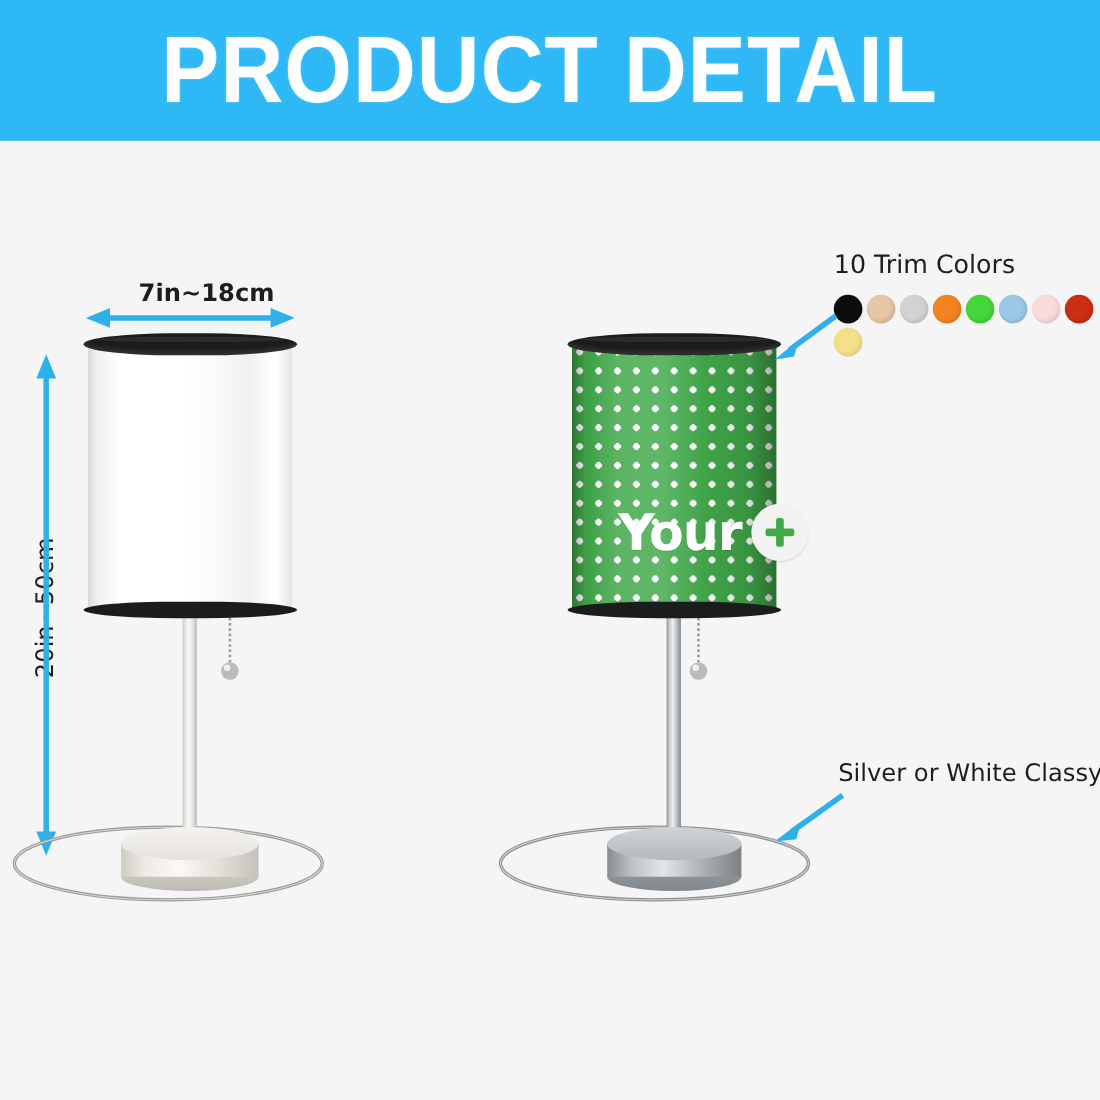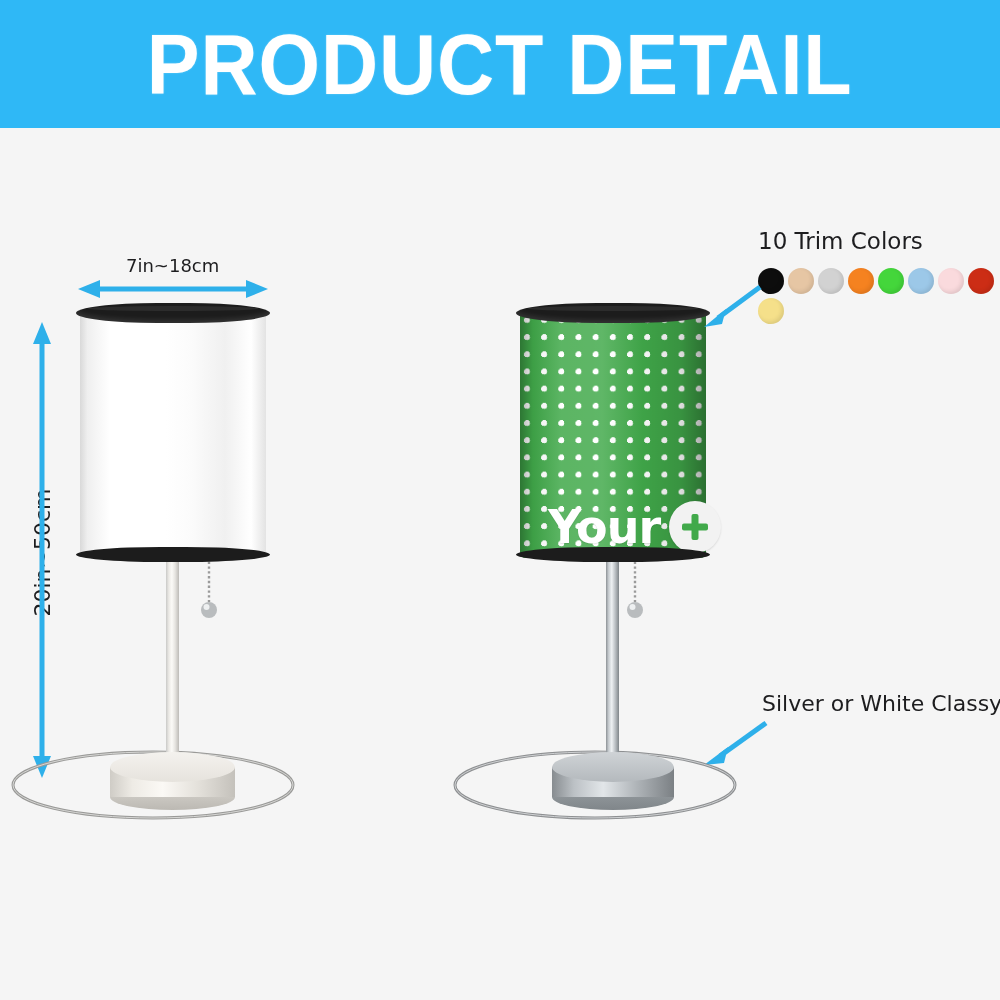--- a/index.html
+++ b/index.html
@@ -90,23 +90,22 @@
     background:linear-gradient(90deg,
       rgba(0,0,0,.30) 0%, rgba(0,0,0,.06) 7%, rgba(255,255,255,.14) 22%,
       rgba(255,255,255,.16) 44%, rgba(0,0,0,.04) 66%,
       rgba(0,0,0,.13) 86%, rgba(0,0,0,.34) 100%);
   }
 
   
   .design-art{
     position:absolute; z-index:4; left:0; right:0; top:148px;
     display:flex; flex-direction:column; align-items:flex-start;
-    padding-left:28px;
+    padding-left:42px;
     pointer-events:none;
-    margin-top:43px;
   }
   .design-row{ display:flex; align-items:center; }
   .design-word{
     color:#ffffff; font-weight:bold; font-size:46px; line-height:0.98;
     font-family:"DejaVu Sans","Liberation Sans",sans-serif;
     letter-spacing:-1px;
     text-shadow:0 1px 1px rgba(0,0,0,.10);
   }
   .plus-badge{
     width:52px; height:52px; border-radius:50%;
@@ -163,21 +162,21 @@
     box-shadow:inset -2px -2px 4px rgba(0,0,0,.10);
   }
 </style>
 </head>
 <body style="background: rgb(245, 245, 245);">
 
 <div id="header-banner" style="background: rgb(47, 184, 246);">
   <div id="header-title" style="color: rgb(255, 255, 255);">PRODUCT DETAIL</div>
 </div>
 
-<div class="lbl" style="left:126px; top:255px; font-size:18px;">7in~18cm</div>
+<div class="lbl" style="left:126px; top:255px; font-size:22px;font-weight:bold;">7in~18cm</div>
 
 <svg class="arrow-svg" style="left:78px; top:278px;" width="190" height="22" viewBox="0 0 190 22">
   <line x1="16" y1="11" x2="174" y2="11" stroke="#2eb0ea" stroke-width="5"></line>
   <polygon points="0,11 22,2 22,20" fill="#2eb0ea"></polygon>
   <polygon points="190,11 168,2 168,20" fill="#2eb0ea"></polygon>
 </svg>
 
 <div class="lbl" style="left:-28px; top:540px; width:140px; text-align:center; font-size:22px;
             transform:rotate(-90deg); transform-origin:center;">20in~50cm</div>
 

